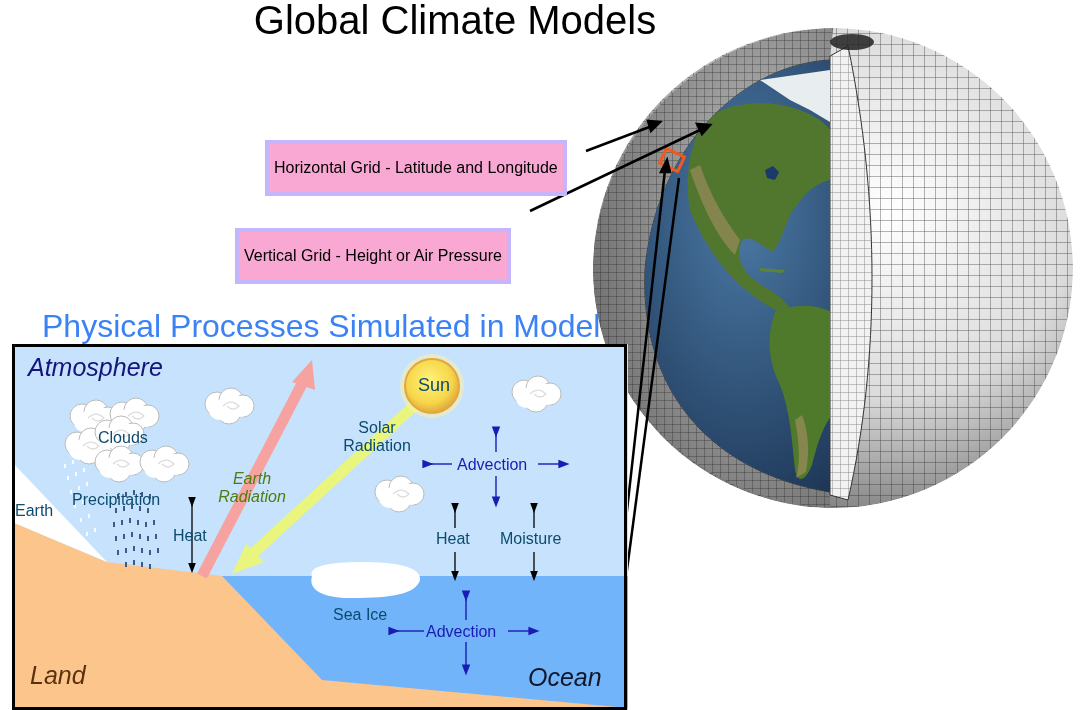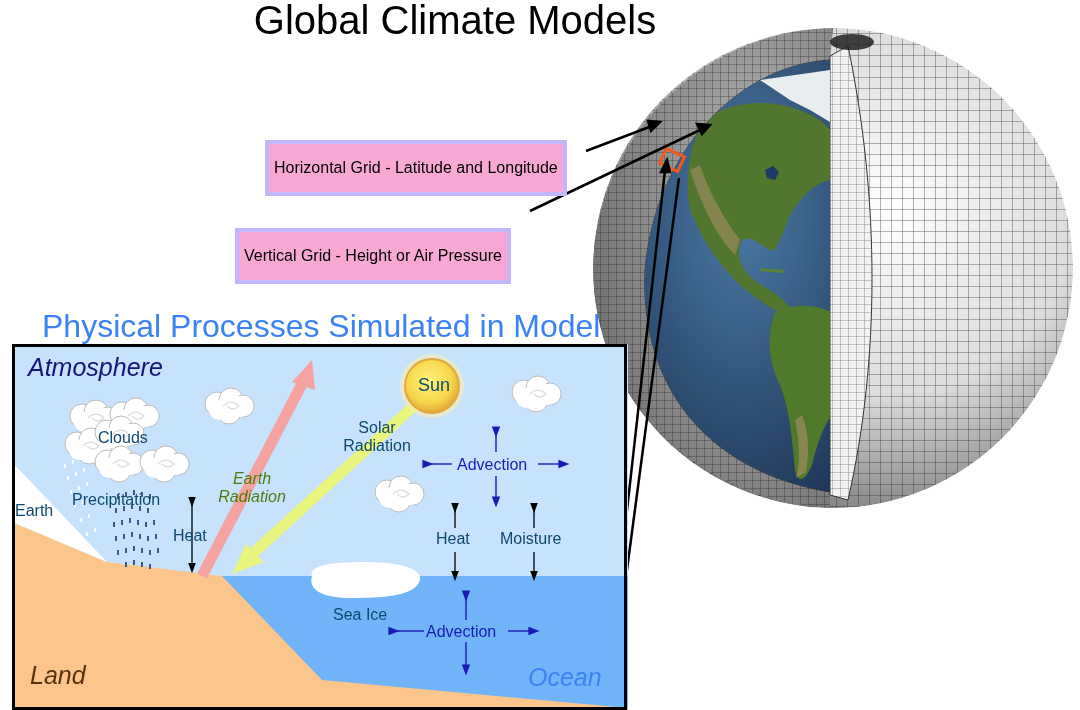--- a/index.html
+++ b/index.html
@@ -231,21 +231,21 @@
       <line x1="496" y1="287" x2="522" y2="287" marker-end="url(#ahb)"></line>
     </g>
 
     <path d="M300 232 C 296 222, 318 218, 350 218 C 380 218, 410 222, 408 236 C 404 250, 380 254, 340 254 C 310 254, 296 246, 300 232 Z" fill="#ffffff"></path>
 
     <rect x="1.5" y="1.5" width="612" height="363" fill="none" stroke="#000" stroke-width="3"></rect>
   </svg>
 
   <div class="lbl region" style="left:16px;top:14px;color:#14147a;">Atmosphere</div>
   <div class="lbl region" style="left:18px;top:322px;color:#5a3210;">Land</div>
-  <div class="lbl region" style="left:516px;top:324px;color:#3b82f6;">Ocean</div>
+  <div class="lbl region" style="left:516px;top:324px;color:#0f172a;">Ocean</div>
 
   <div class="lbl" style="left:402px;top:32px;font-size:18px;width:40px;">Sun</div>
   <div class="lbl" style="left:86px;top:85px;">Clouds</div>
   <div class="lbl" style="left:3px;top:158px;">Earth</div>
   <div class="lbl" style="left:60px;top:147px;">Precipitation</div>
   <div class="lbl" style="left:161px;top:183px;">Heat</div>
 
   <div class="lbl" style="left:205px;top:126px;width:70px;color:#4d7c0f;font-style:italic;">
     <div>Earth</div>
     <div>Radiation</div>

